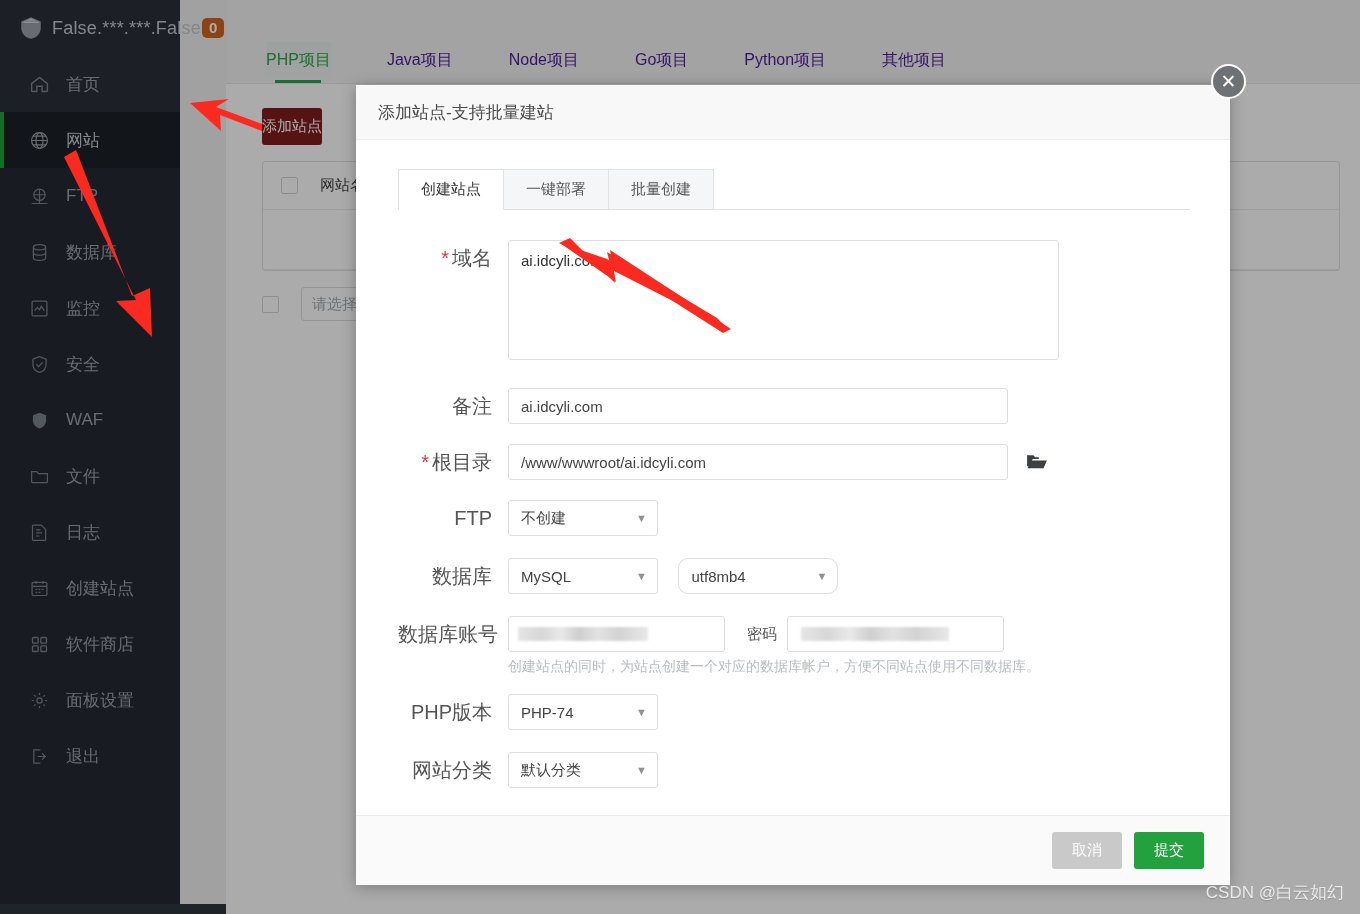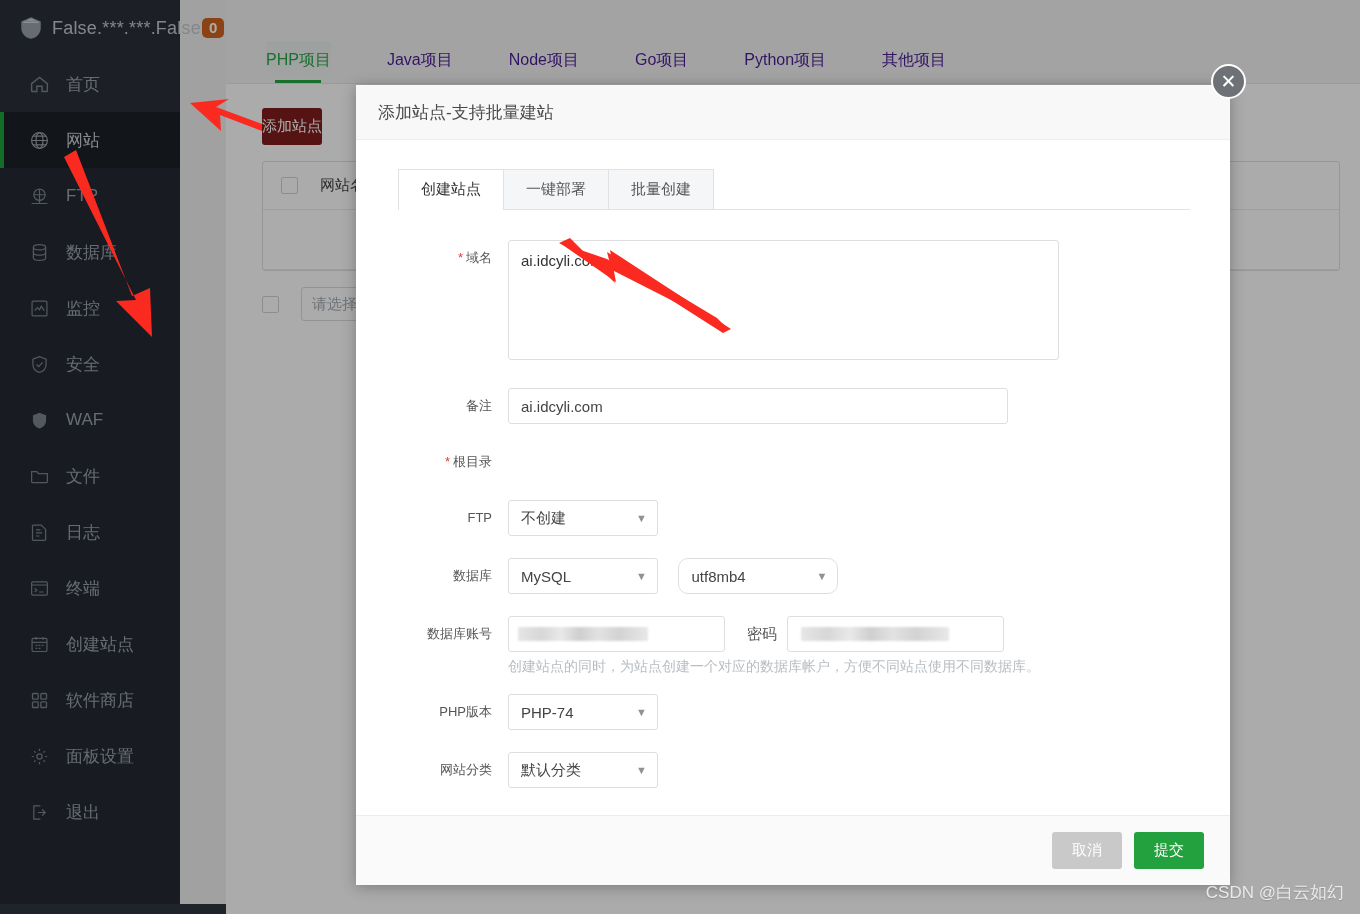--- a/index.html
+++ b/index.html
@@ -185,21 +185,21 @@
   .mtab.active::after {
     content: ""; position: absolute; left: 0; right: 0; bottom: -1px;
     height: 1px; background: #fff;
   }
 
   
   .frow { display: flex; align-items: flex-start; margin-bottom: 20px; }
   .flabel {
     width: 110px; flex: 0 0 110px;
     text-align: right; padding-right: 16px;
-    font-size: 13px; color: #555;
+    font-size: 20px; color: #555;
     line-height: 36px; white-space: nowrap;
   }
   .flabel .req { color: #e4393c; margin-right: 3px; }
   .fctl { flex: 1; min-width: 0; }
   .ta {
     width: 551px; height: 120px;
     border: 1px solid #dcdfe2; border-radius: 3px;
     padding: 9px 12px; font-size: 15px; color: #333;
     font-family: "Liberation Sans", sans-serif;
     resize: none; outline: none; background: #fff;
@@ -350,29 +350,20 @@
         <svg viewBox="0 0 24 24" fill="none" stroke="#9aa1ab" stroke-width="1.4">
           <path d="M5 3.5h9l5 5V20a1 1 0 0 1-1 1H5a1 1 0 0 1-1-1V4.5a1 1 0 0 1 1-1z"></path>
           <path d="M8 9h5M8 12.5h7M8 16h4"></path>
         </svg>
       </span>
     <span>日志</span>
   </div>
   <div class="nav-item">
     <span class="nav-icon">
         <svg viewBox="0 0 24 24" fill="none" stroke="#9aa1ab" stroke-width="1.4">
-          <rect x="3" y="4.5" width="18" height="15" rx="1.5"></rect>
-          <path d="M3 8h18M6.5 12l2.5 2-2.5 2M11.5 16h5"></path>
-        </svg>
-      </span>
-    <span>终端</span>
-  </div>
-  <div class="nav-item">
-    <span class="nav-icon">
-        <svg viewBox="0 0 24 24" fill="none" stroke="#9aa1ab" stroke-width="1.4">
           <rect x="3.5" y="5" width="17" height="15" rx="1.5"></rect>
           <path d="M3.5 9.5h17M8 3.5v3M16 3.5v3"></path>
           <path d="M7.5 13h2M11 13h2M14.5 13h2M7.5 16.5h2M11 16.5h2"></path>
         </svg>
       </span>
     <span>创建站点</span>
   </div>
   <div class="nav-item">
     <span class="nav-icon">
         <svg viewBox="0 0 24 24" fill="none" stroke="#9aa1ab" stroke-width="1.5">
@@ -455,20 +446,27 @@
 
     <div class="frow" style="margin-top:24px;">
       <div class="flabel"><span>备注</span></div>
       <div class="fctl">
         <input class="inp w500" value="ai.idcyli.com" style="">
       </div>
     </div>
 
     <div class="frow">
       <div class="flabel"><span class="req">*</span><span>根目录</span></div>
+      <div class="fctl">
+        <input class="inp w500" value="/www/wwwroot/ai.idcyli.com" style="">
+        <span class="folder-ic"><svg width="22" height="18" viewBox="0 0 24 20" fill="#3c3f43">
+              <path d="M1 2.4h7.1l1.7 2.3H14v2.1H7.2L4 14.6H1z"></path>
+              <path d="M5.2 8.2H23L19.3 17H1.5z"></path>
+            </svg></span>
+      </div>
     </div>
 
     <div class="frow" style="margin-bottom:22px;">
       <div class="flabel"><span>FTP</span></div>
       <div class="fctl">
         <span class="sel w150">
           <span>不创建</span>
           <span class="caret">▼</span>
         </span>
       </div>

